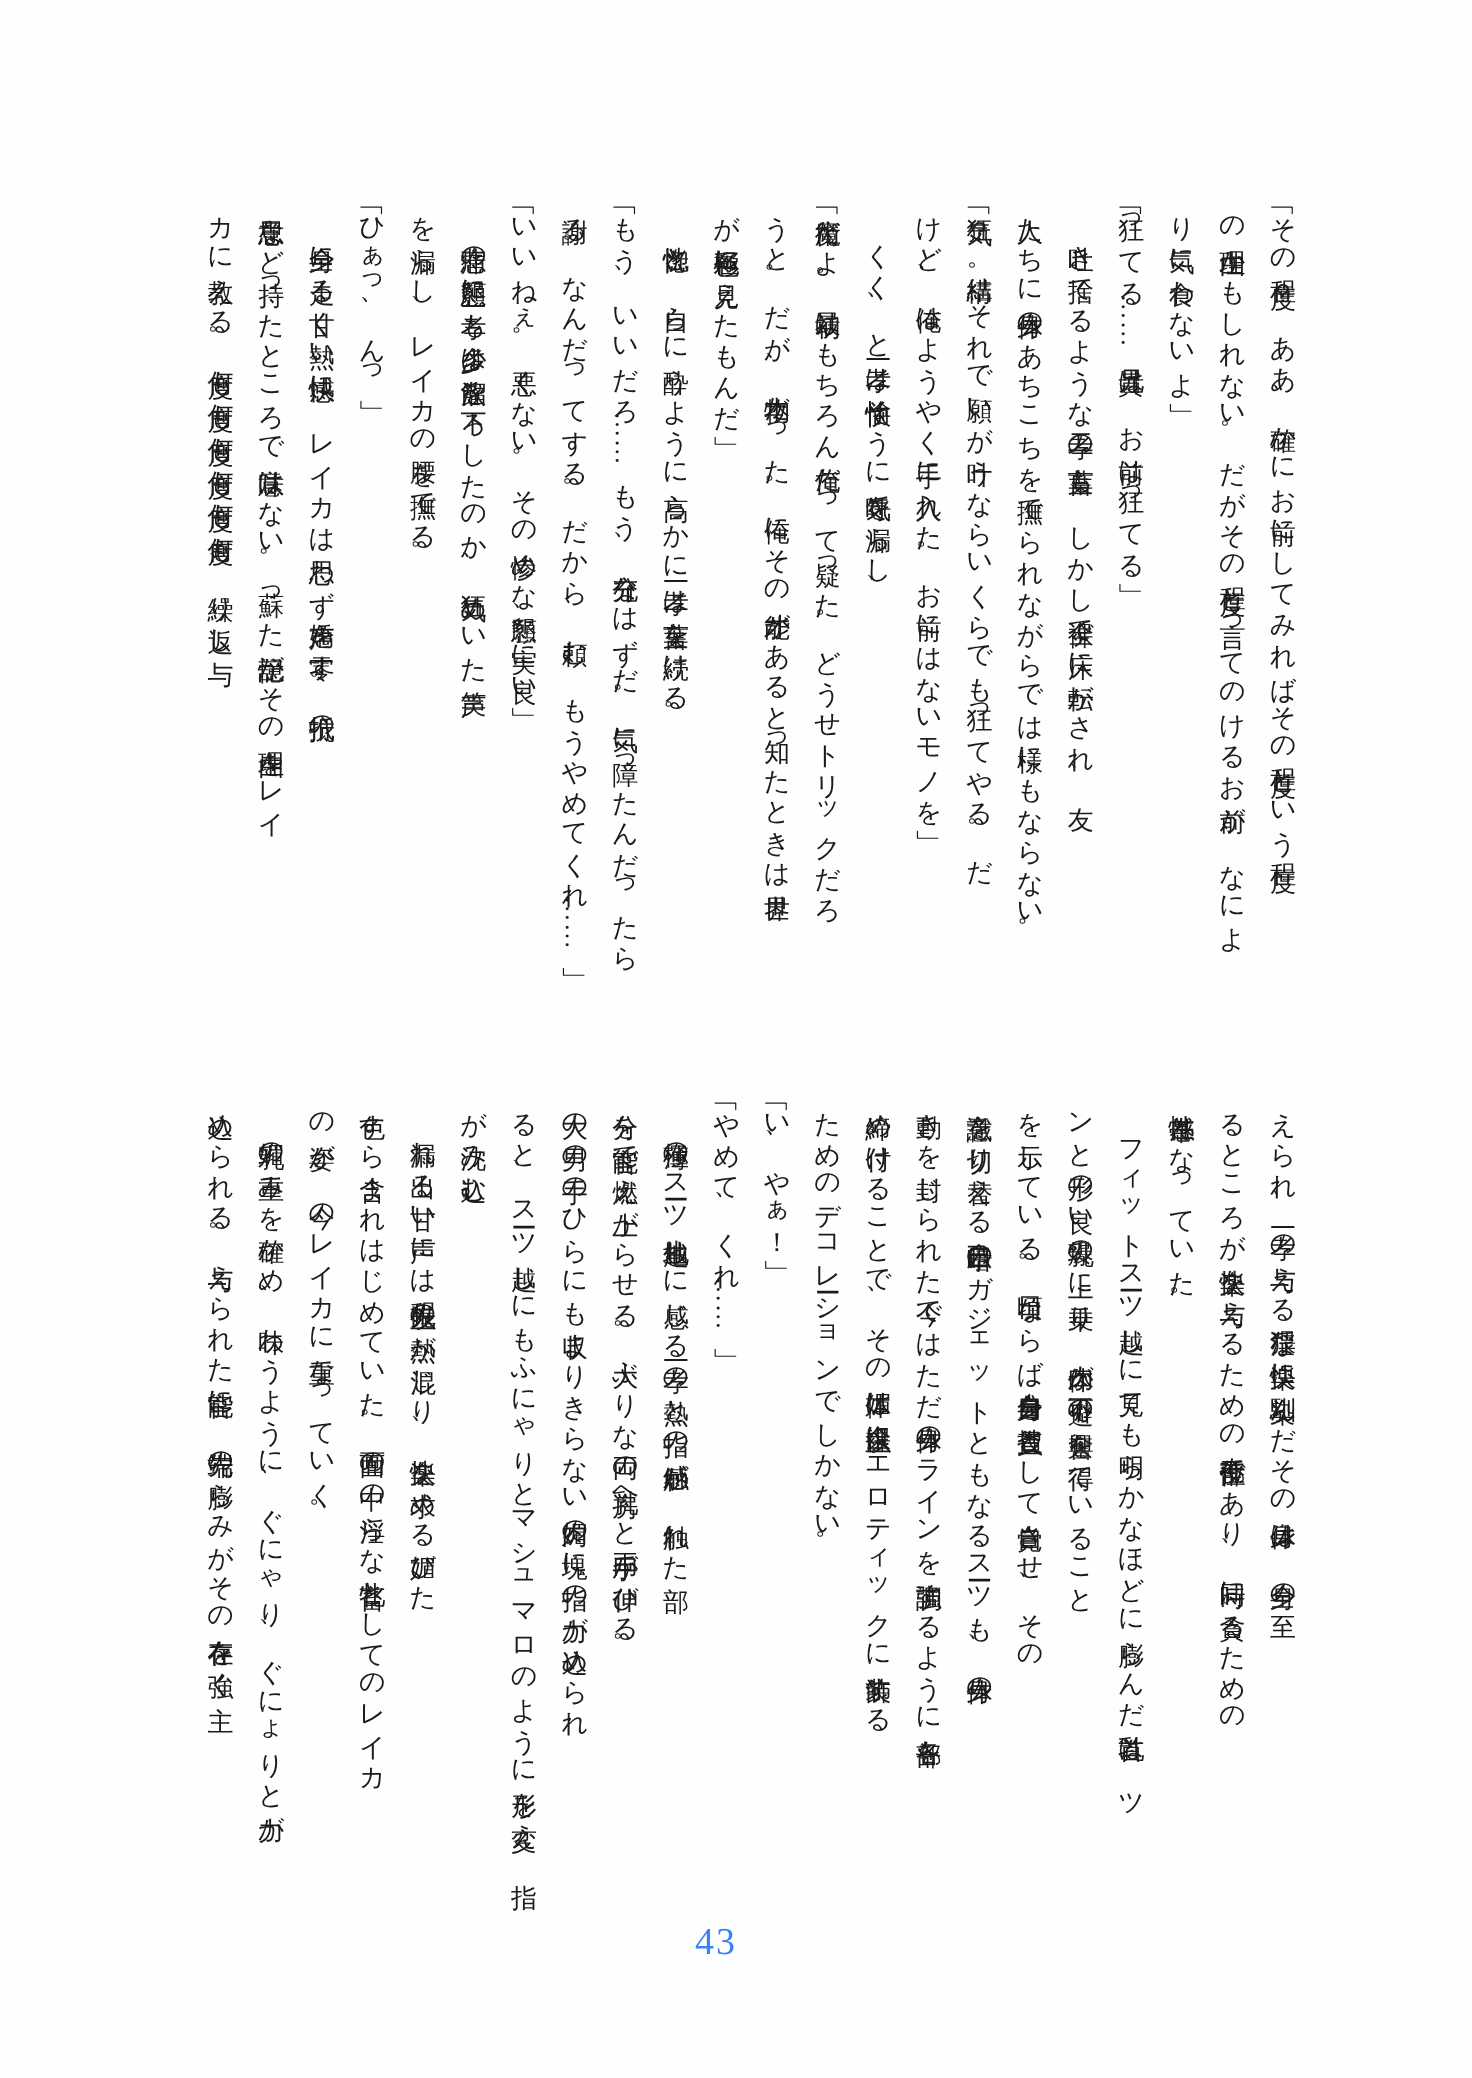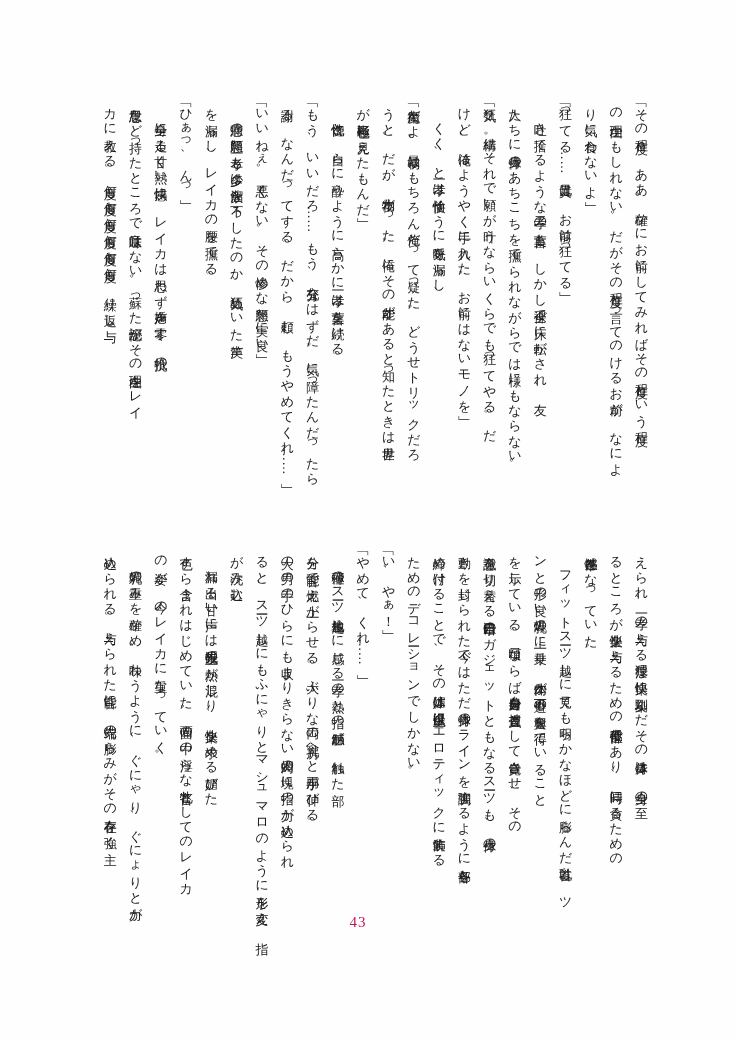--- a/index.html
+++ b/index.html
@@ -31,27 +31,27 @@
   .text-line {
     margin: 0;
     padding: 0;
     white-space: nowrap;
   }
   .text-line.indent {
     text-indent: 13.6px;
   }
   .page-number {
     position: absolute;
-    top: 914px;
+    top: 961px;
     left: 0;
     width: 716px;
     text-align: center;
-    font-size: 15px;
+    font-size: 19px;
     letter-spacing: 1px;
-    color: #be185d;
+    color: #3b82f6;
   }
 </style>
 </head>
 <body>
 
 <div class="page">
   <section class="text-block block-top">
       <p class="text-line">「その程度？　ああ、確かにお前にしてみればその程度という程度</p>
       <p class="text-line">の理由かもしれない。だがその程度と言ってのけるお前が、なによ</p>
       <p class="text-line">り気に食わないよ」</p>

